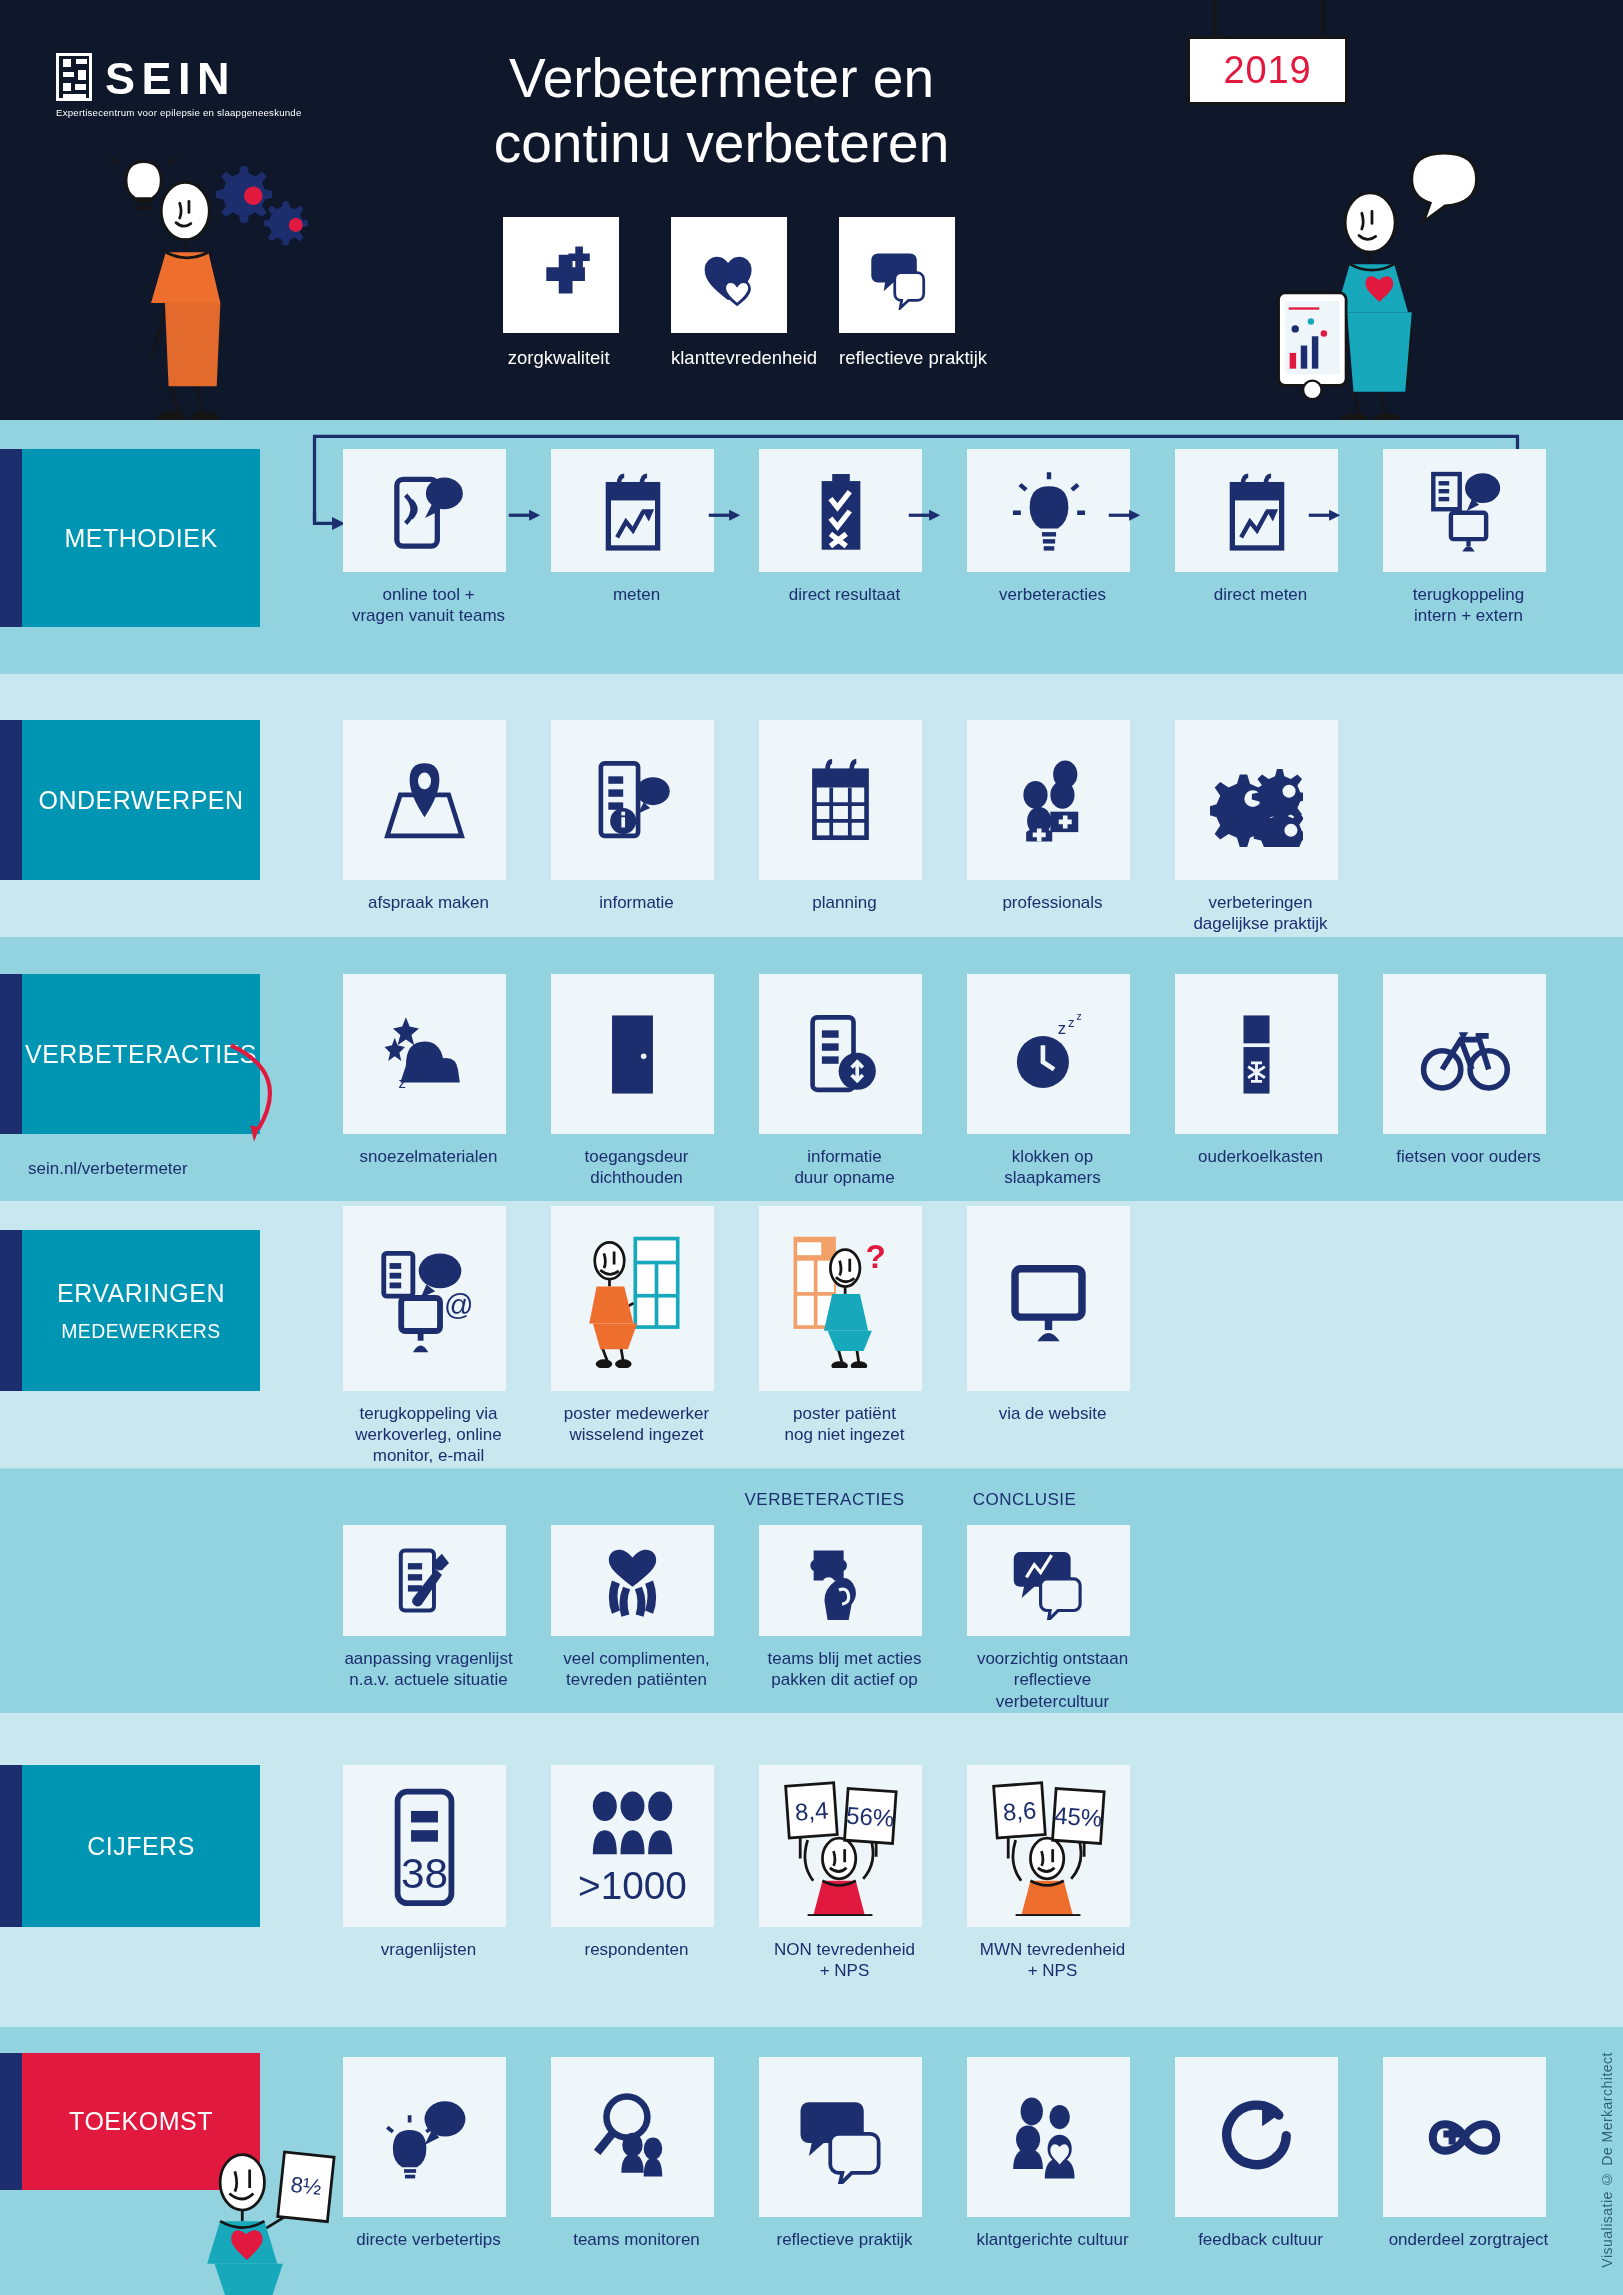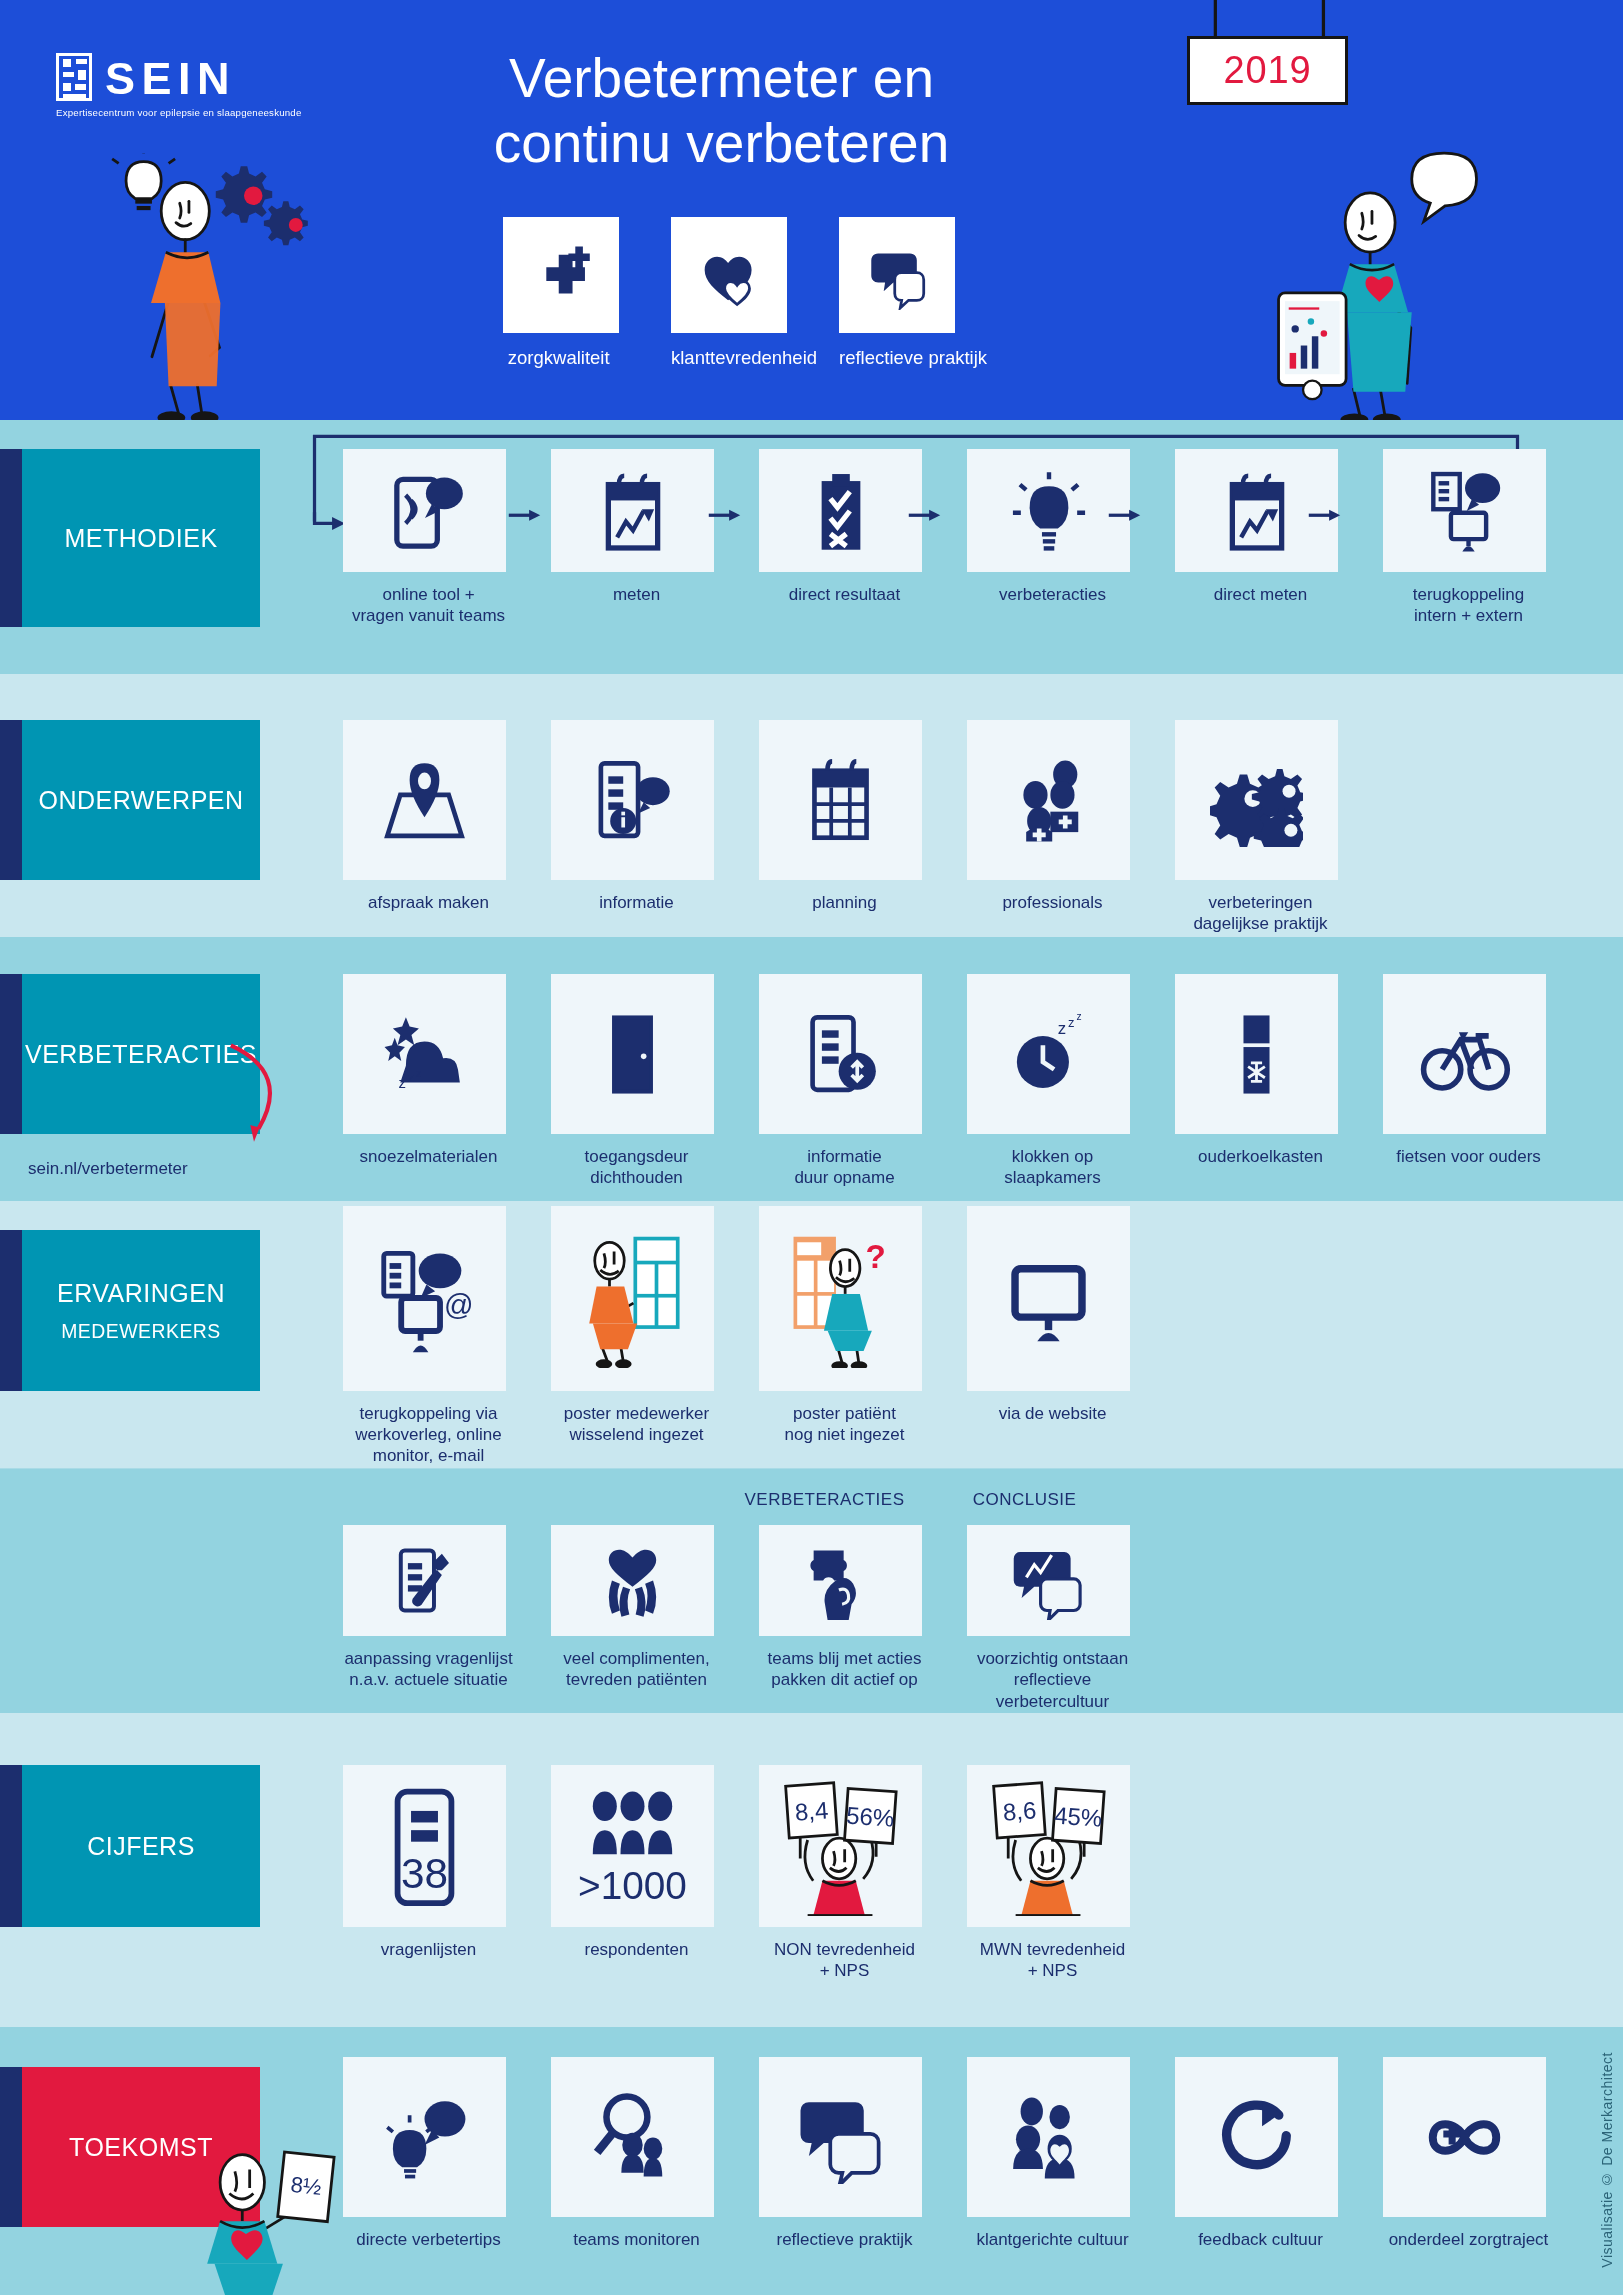--- a/index.html
+++ b/index.html
@@ -6,21 +6,21 @@
   html,body { width:1623px; height:2295px; }
   body {
     font-family: "Liberation Sans", sans-serif;
     background:#a9dbe6;
     position:relative;
     overflow:hidden;
   }
   
   #header {
     position:absolute; left:0; top:0; width:1623px; height:420px;
-    background:#1d4ed8;
+    background:#0f172a;
   }
   .logo { position:absolute; left:56px; top:53px; width:315px; }
   .logo-row { display:flex; align-items:flex-end; gap:13px; }
   .logo-mark {
     width:36px; height:48px; border:3.2px solid #fff; position:relative; flex:none;
   }
   .logo-mark i { position:absolute; background:#fff; display:block; }
   .logo-text {
     color:#fff; font-size:45px; font-weight:700; letter-spacing:6.5px;
     line-height:0.95; font-family:"Liberation Sans", sans-serif;
@@ -730,21 +730,21 @@
           </g>
         </svg>
       </div>
       <div class="card-label" style="white-space:pre-line">MWN tevredenheid
 + NPS</div>
     </div>
   </div>
 </div>
 
 <div class="row dark" id="row-toekomst" style="top:2027px; height:269px;">
-  <div class="cat" style="height:160px; top:40px;">
+  <div class="cat" style="height:137px; top:26px;">
     <div class="cat-accent"></div>
     <div class="cat-box" style="background:#e2193f;">
       <div class="t1">TOEKOMST</div>
     </div>
   </div>
 
   <svg class="ill" style="left:185px; top:111px;" width="194" height="194" viewBox="0 0 210 210">
     <g stroke="#151515" stroke-width="3" fill="none">
       <ellipse cx="62" cy="48" rx="24" ry="30" fill="#fff"></ellipse>
       <path d="M54 36 q4 14 0 22 M70 34 v20 M48 60 q14 12 26 0"></path>

